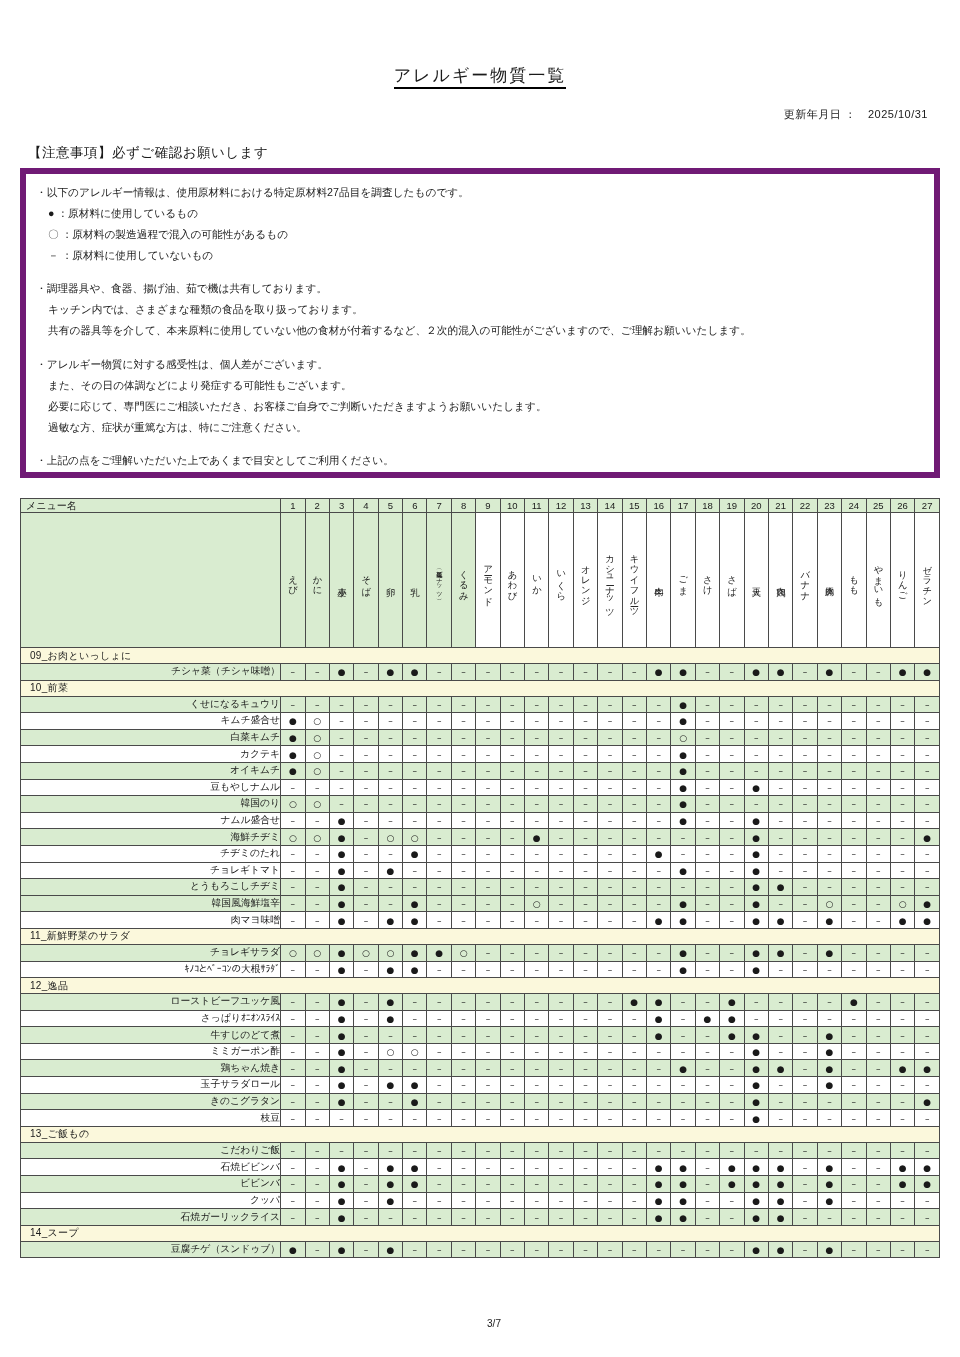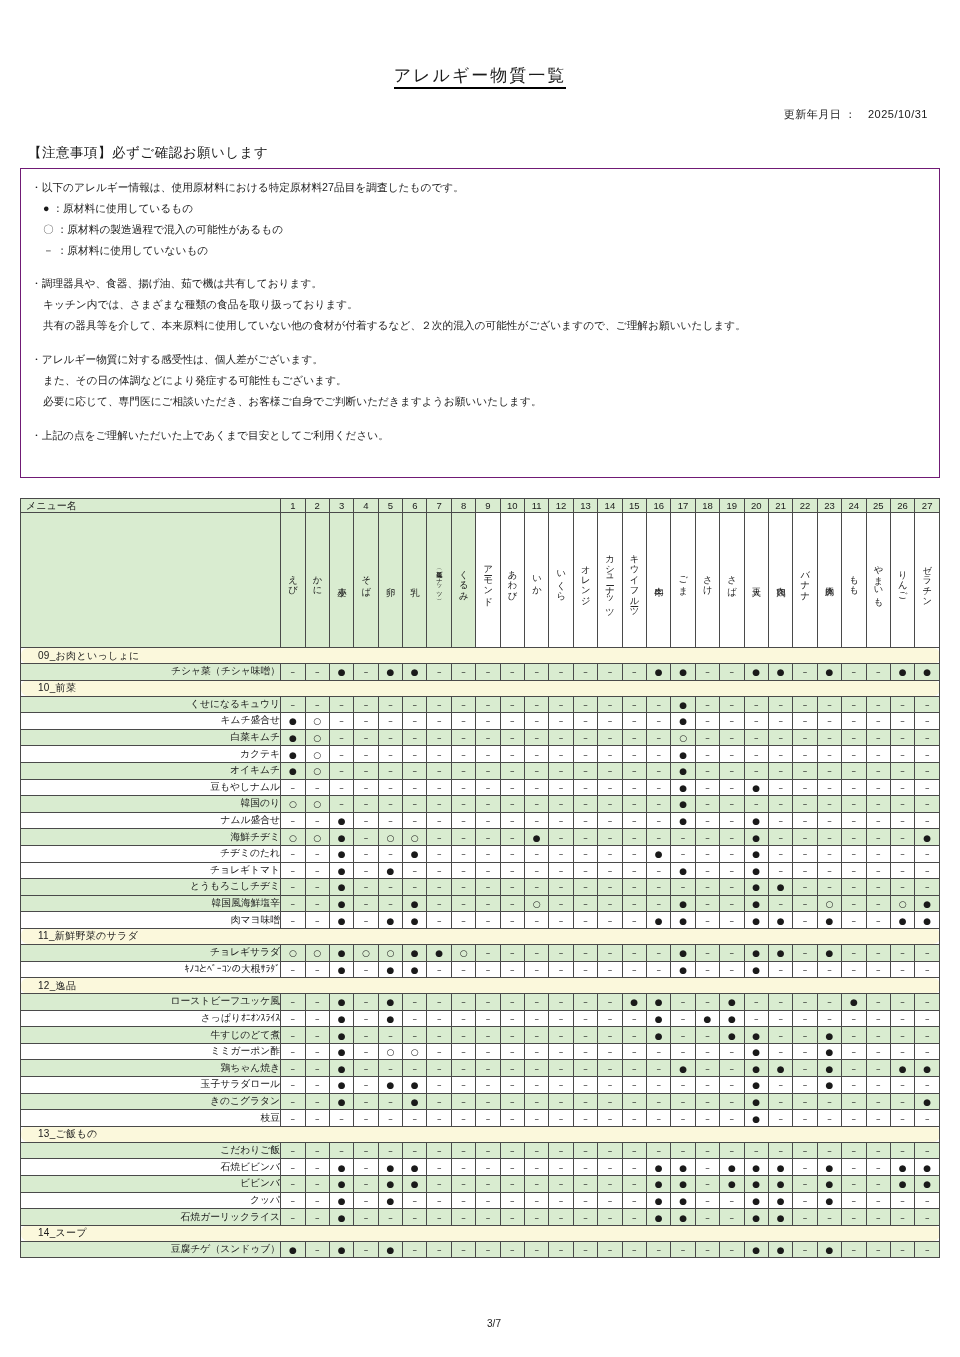--- a/index.html
+++ b/index.html
@@ -45,21 +45,21 @@
   }
   .updated-line .val { margin-left: 8px; }
 
   
   .notice-heading {
     font-size: 13.5px;
     margin: 22px 0 6px 8px;
     letter-spacing: .5px;
   }
   .notice-box {
-    border: 1px solid #701a75;
+    border: 6px solid #701a75;
     box-sizing: border-box;
     padding: 8px 10px 10px 10px;
     font-size: 10.7px;
     line-height: 1.95;
     height: 310px;
   }
   .notice-box p { margin: 0; }
   .n-ind1 { padding-left: 12px; }
   .n-gap  { height: 13px; }
 
@@ -112,25 +112,24 @@
   }
   tr.label-row td.spec { background: #d9ecd0; }
   tr.label-row td.reco { background: #ffffff; }
   tr.label-row td.blank-head { background: #d9ecd0; writing-mode: horizontal-tb; }
   tr.label-row td.tiny > span { font-size: 6.2px; letter-spacing: 0; }
 
   
   tr.section td {
     background: #fbf8dc;
     text-align: left;
-    padding-left: 17px;
+    padding-left: 9px;
     height: 15px;
     font-size: 10px;
     letter-spacing: .3px;
-    border-radius: 7px;
   }
 
   
   tr.data td {
     height: 15.6px;
     font-size: 9.5px;
   }
   tr.data td.menu {
     text-align: right;
     font-size: 9.8px;
@@ -178,20 +177,21 @@
     <p class="n-ind1">〇 ：原材料の製造過程で混入の可能性があるもの</p>
     <p class="n-ind1">－ ：原材料に使用していないもの</p>
     <div class="n-gap"></div>
     <p>・調理器具や、食器、揚げ油、茹で機は共有しております。</p>
     <p class="n-ind1">キッチン内では、さまざまな種類の食品を取り扱っております。</p>
     <p class="n-ind1">共有の器具等を介して、本来原料に使用していない他の食材が付着するなど、２次的混入の可能性がございますので、ご理解お願いいたします。</p>
     <div class="n-gap"></div>
     <p>・アレルギー物質に対する感受性は、個人差がございます。</p>
     <p class="n-ind1">また、その日の体調などにより発症する可能性もございます。</p>
     <p class="n-ind1">必要に応じて、専門医にご相談いただき、お客様ご自身でご判断いただきますようお願いいたします。</p>
+    <p class="n-ind1">過敏な方、症状が重篤な方は、特にご注意ください。</p>
     <div class="n-gap"></div>
     <p>・上記の点をご理解いただいた上であくまで目安としてご利用ください。</p>
   </div>
 
   <table class="allergen">
     <colgroup>
       <col class="c-name">
     <col class="c-cell">
         <col class="c-cell">
         <col class="c-cell">

